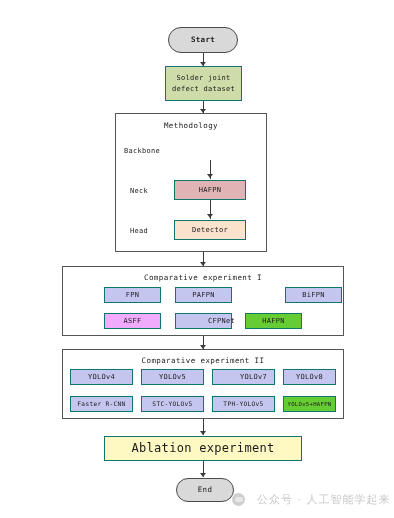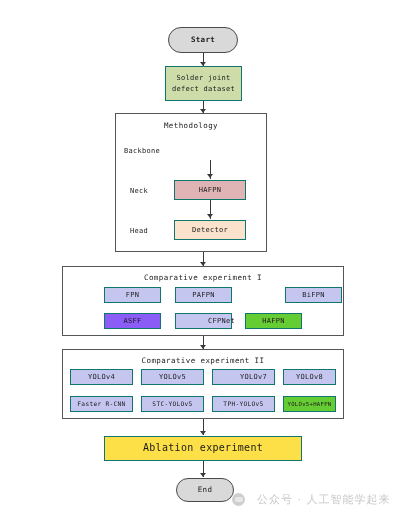--- a/index.html
+++ b/index.html
@@ -169,21 +169,21 @@
   <div class="node" style="left:104px; top:287px; width:57px; height:16px; background:#c5c6f0;">
     <span>FPN</span>
   </div>
   <div class="node" style="left:175px; top:287px; width:57px; height:16px; background:#c5c6f0;">
     <span>PAFPN</span>
   </div>
   <div class="node" style="left:239px; top:287px; width:57px; height:16px; background:#c5c6f0;margin-left:46px;">
     <span>BiFPN</span>
   </div>
 
-  <div class="node" style="left:104px; top:313px; width:57px; height:16px; background:#8b5cf6;">
+  <div class="node" style="left:104px; top:313px; width:57px; height:16px; background:#f0abfc;">
     <span>ASFF</span>
   </div>
   <div class="node" style="left:175px; top:313px; width:57px; height:16px; background:#c5c6f0;padding-left:36px;">
     <span>CFPNet</span>
   </div>
   <div class="node" style="left:245px; top:313px; width:57px; height:16px; background:#66cc33;">
     <span>HAFPN</span>
   </div>
 
   <div class="conn" style="left:203px; top:336px; height:13px;"></div>
@@ -215,21 +215,21 @@
   <div class="node" style="left:212px; top:396px; width:63px; height:16px; background:#c5c6f0; font-size:6.2px;">
     <span>TPH-YOLOv5</span>
   </div>
   <div class="node" style="left:283px; top:396px; width:53px; height:16px; background:#66cc33; font-size:5.6px;">
     <span>YOLOv5+HAFPN</span>
   </div>
 
   <div class="conn" style="left:203px; top:419px; height:16px;"></div>
   <div class="arrowhead" style="left:200px; top:431px;"></div>
 
-  <div class="node" style="left:104px; top:436px; width:198px; height:25px; background:#fde047; font-size:10px;">
+  <div class="node" style="left:104px; top:436px; width:198px; height:25px; background:#fef9c3; font-size:12px;">
     <span>Ablation experiment</span>
   </div>
 
   <div class="conn" style="left:203px; top:461px; height:16px;"></div>
   <div class="arrowhead" style="left:200px; top:473px;"></div>
 
   <div class="node terminator" style="left:176px; top:478px; width:58px; height:24px; background:#d9d9d9;">
     <span>End</span>
   </div>
 

